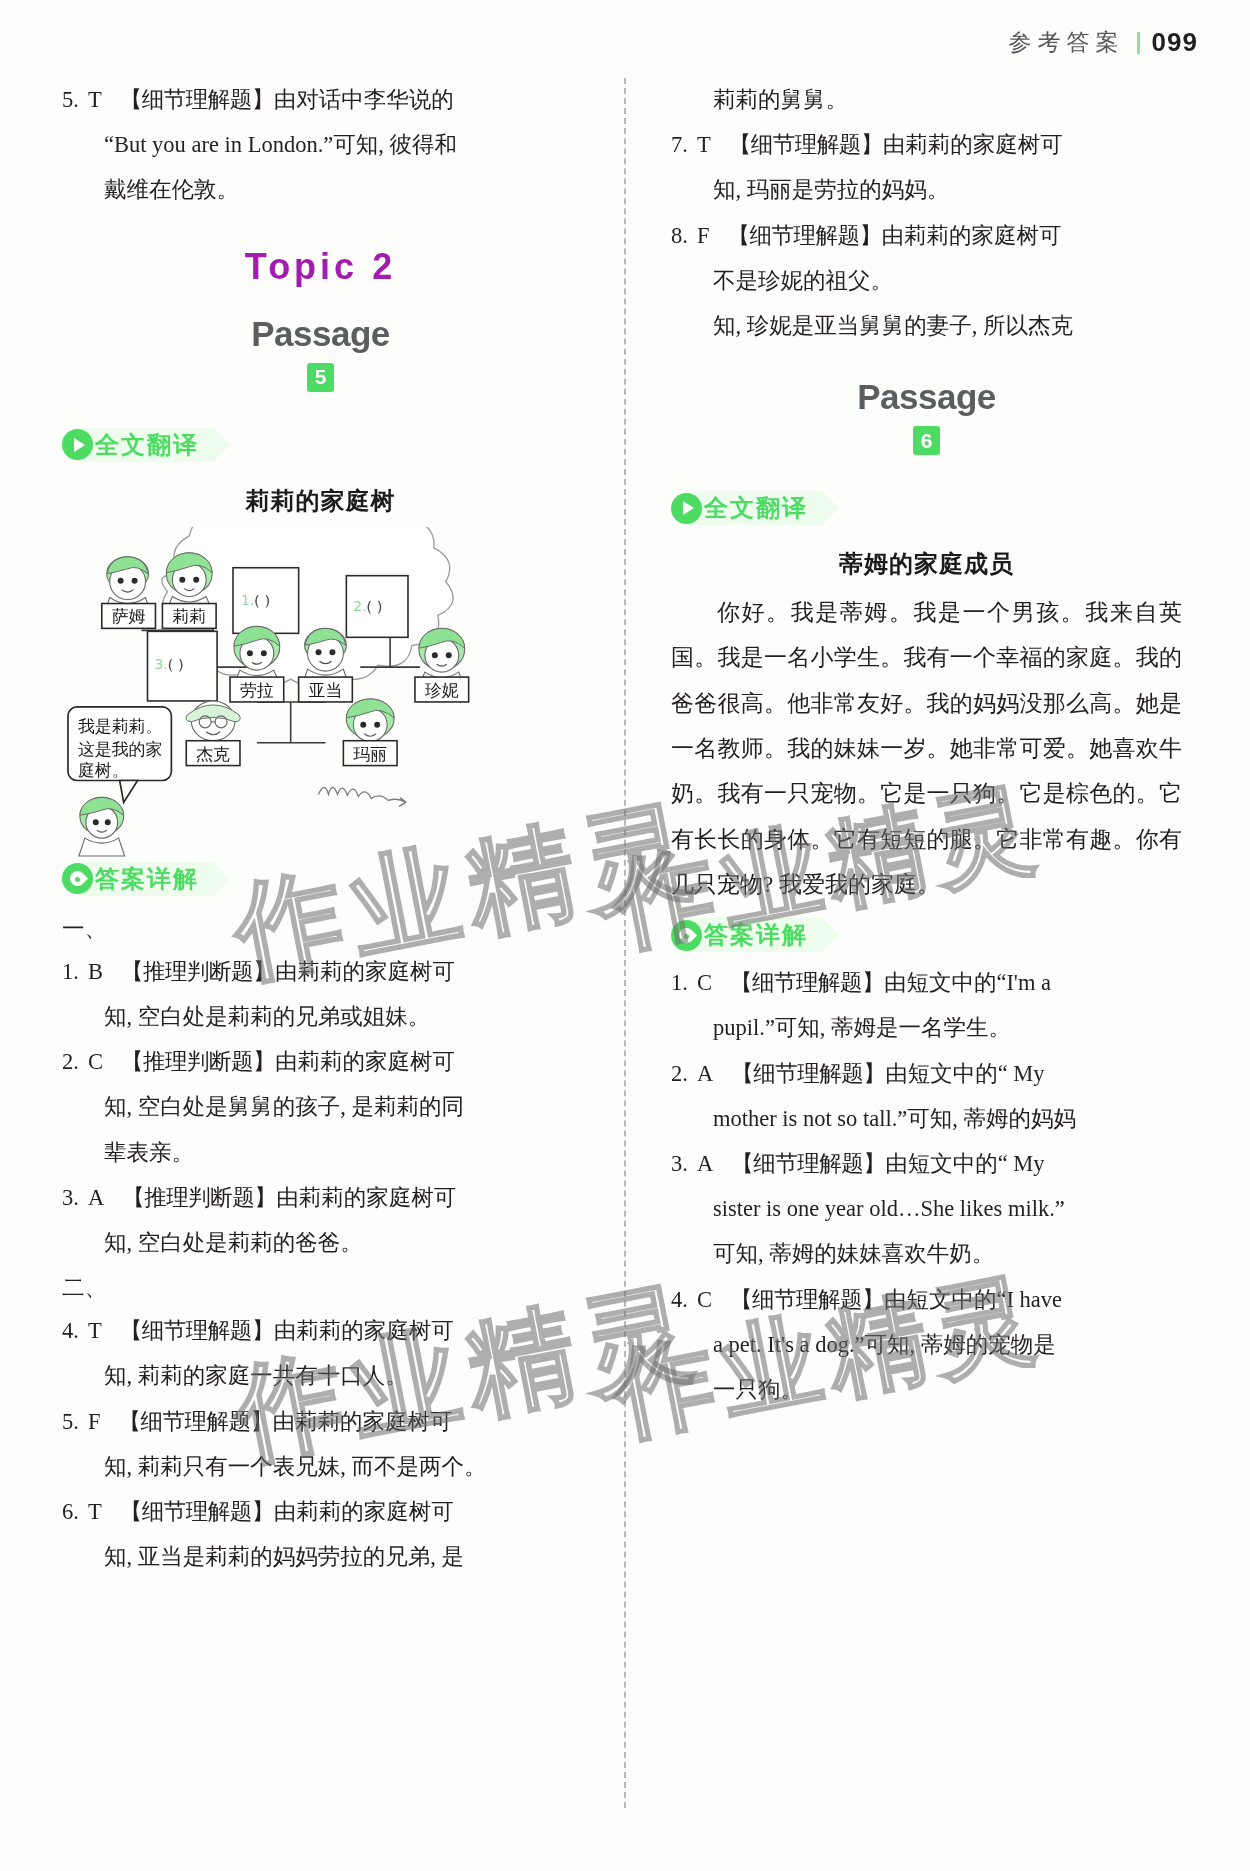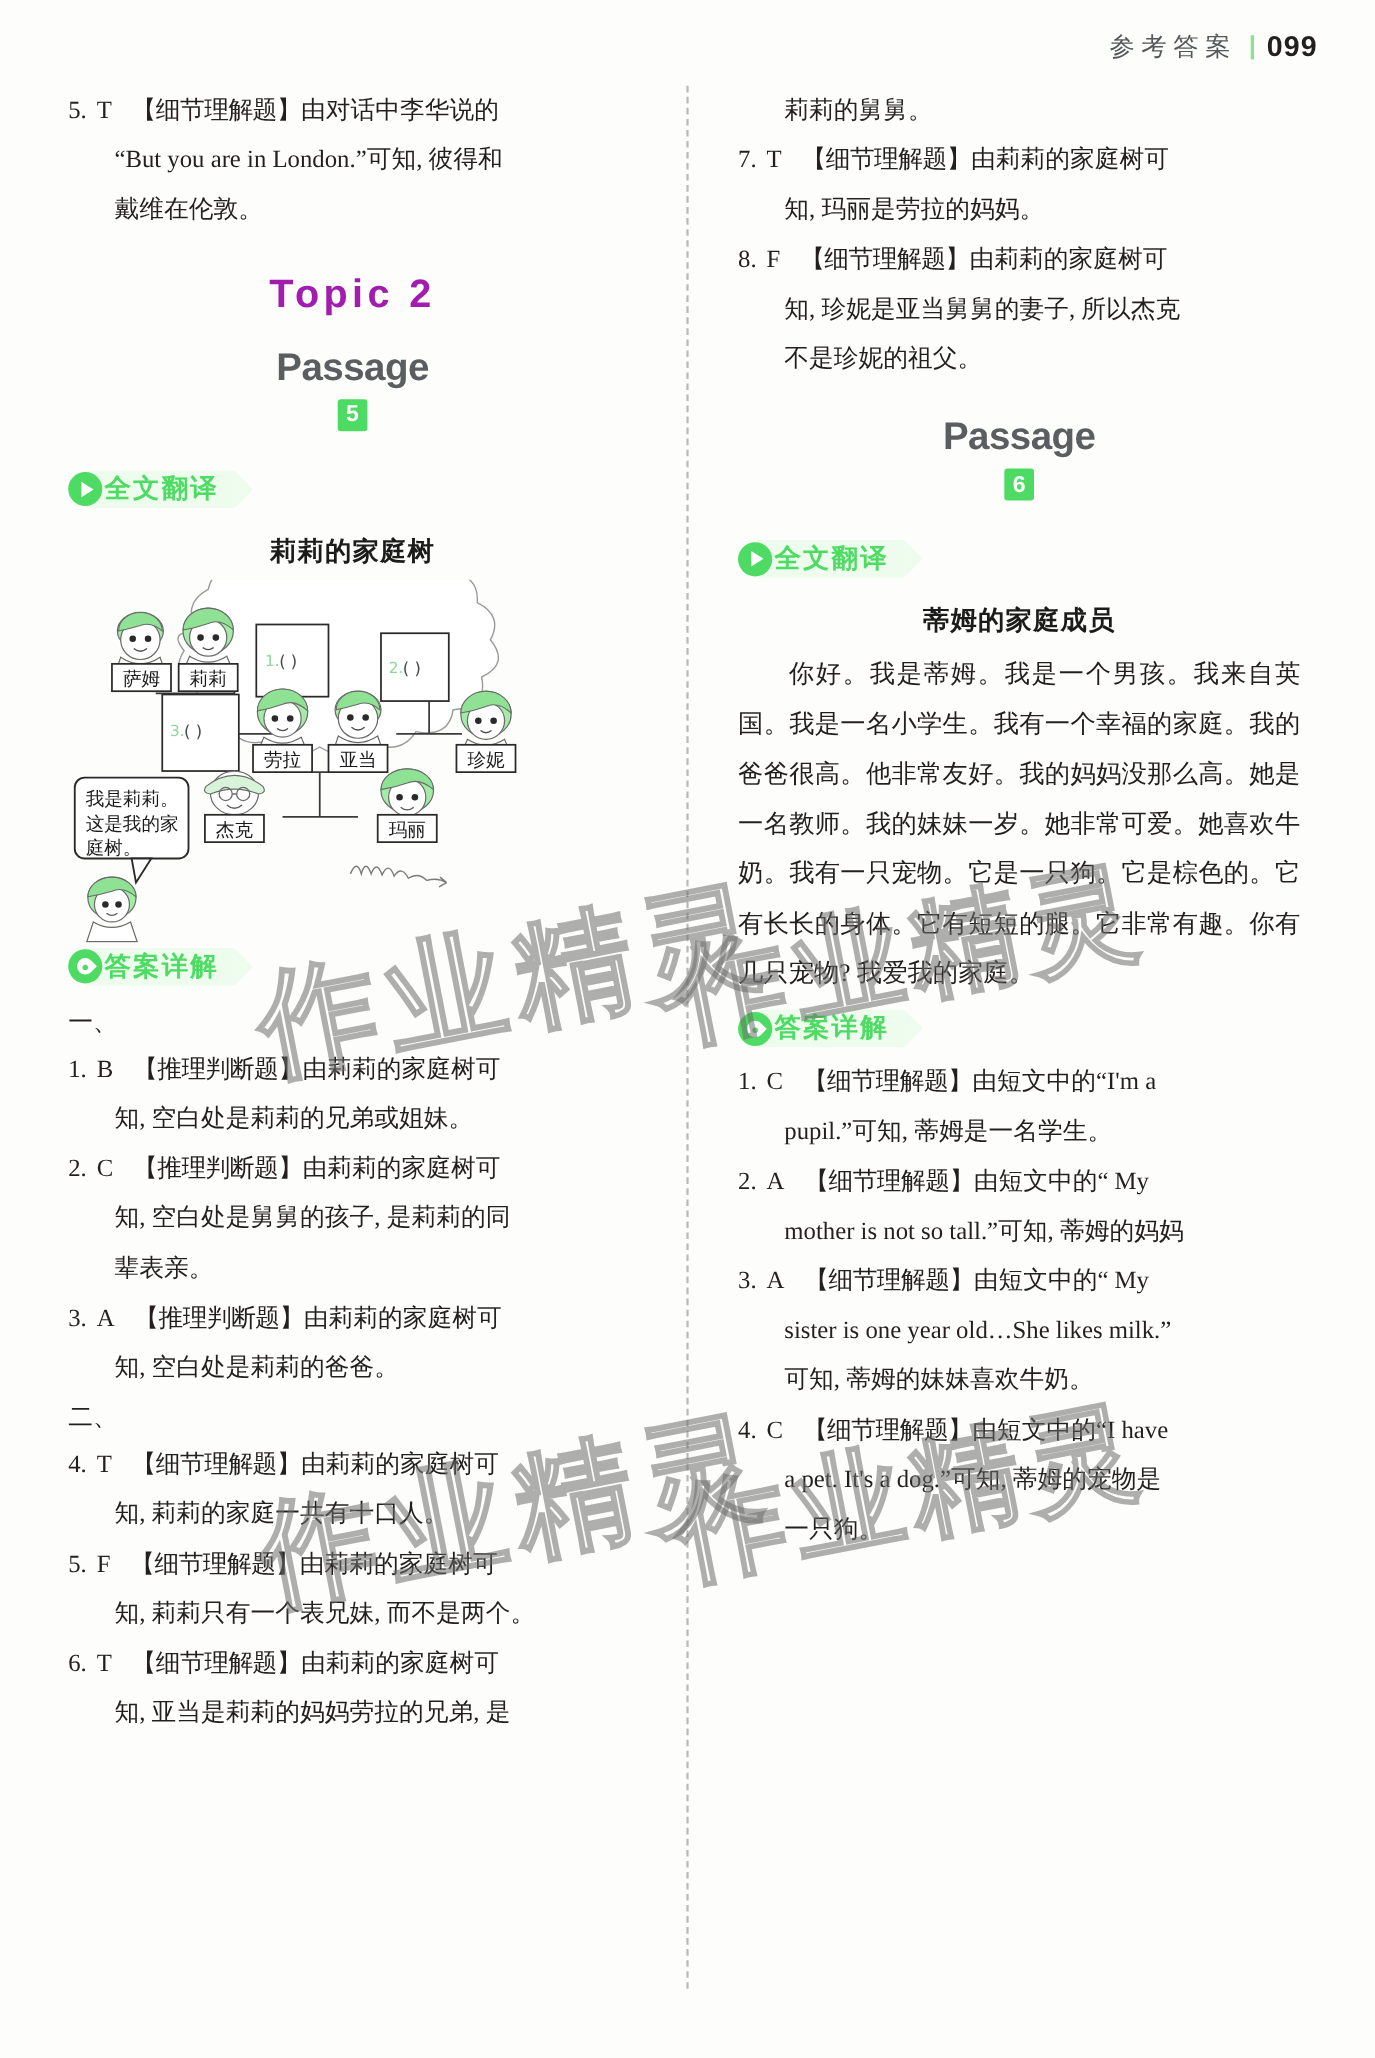--- a/index.html
+++ b/index.html
@@ -446,22 +446,22 @@
 
       
       <div class="ans">
         <span class="num">8.</span>
         <span class="gap"></span>
         <span class="num">F</span>
         <span class="gap"></span>
           <span class="gap"></span>
         <span class="body"><span class="tag">【细节理解题】</span><span>由莉莉的家庭树可</span></span>
       </div>
+      <div class="cont hang">不是珍妮的祖父。</div>
       <div class="cont hang">知, 珍妮是亚当舅舅的妻子, 所以杰克</div>
-      <div class="cont hang">不是珍妮的祖父。</div>
 
       
       <div class="passage-head" style="margin-top:30px;">
         <span class="ptext">Passage</span>
         <span class="pbadge">6</span>
         <span class="pdots"></span>
       </div>
 
       
       <div class="ribbon">

